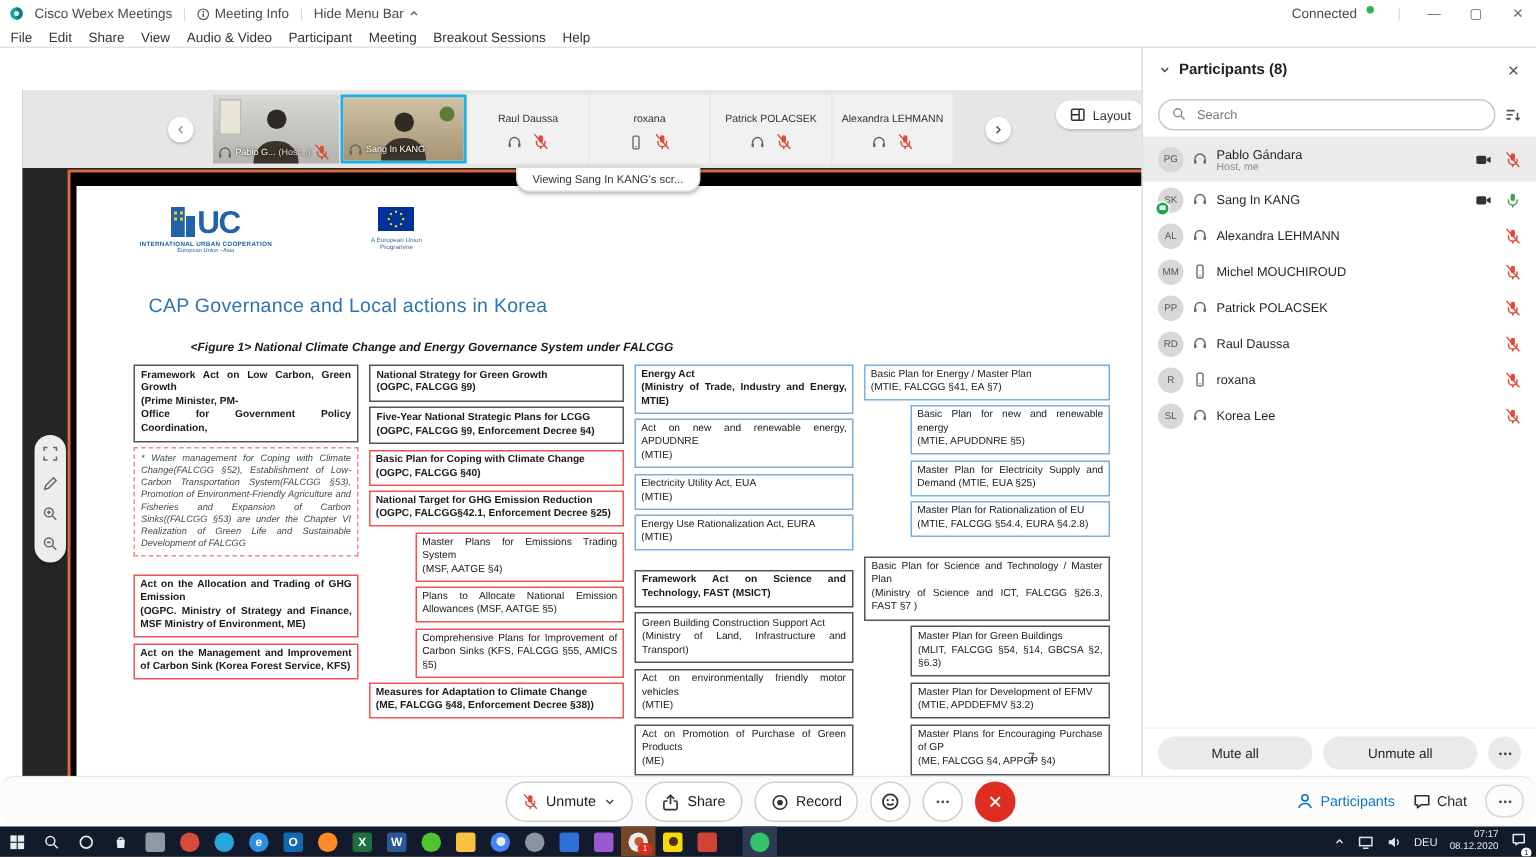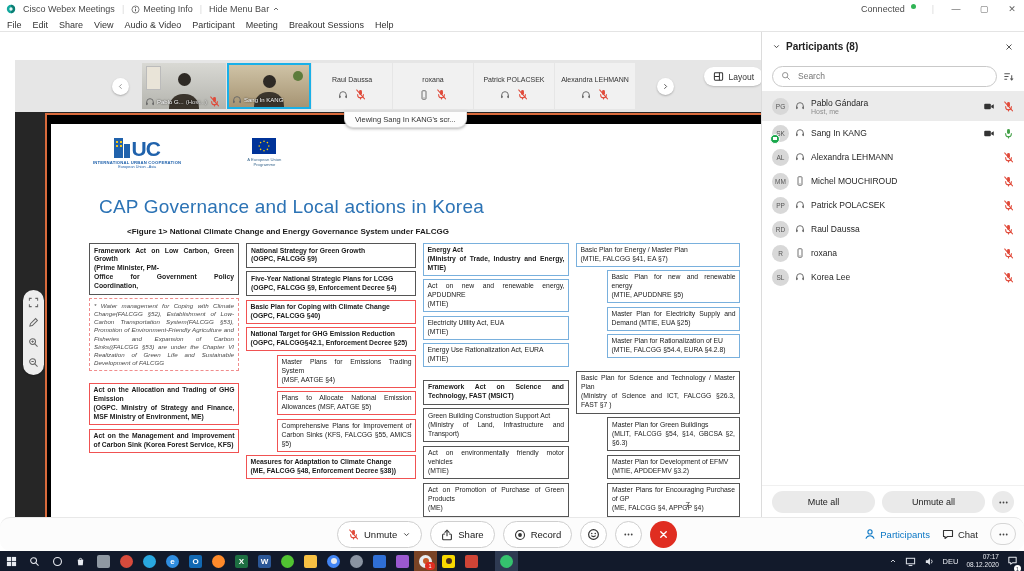--- a/index.html
+++ b/index.html
@@ -62,22 +62,22 @@
   .iuc{display:flex;flex-direction:column;align-items:center;}
   .iuc-mark{display:flex;align-items:flex-end;gap:1px;}
   .b1{width:9px;height:20px;background:#2062ac;box-shadow:inset 0 0 0 1px #2062ac;position:relative;}
   .b1:after{content:"";position:absolute;left:2px;top:3px;width:2px;height:2px;background:#f5c518;box-shadow:0 4px 0 #f5c518,4px 0 0 #f5c518,4px 4px 0 #f5c518;}
   .b2{width:6px;height:14px;background:#2062ac;}
   .iuc-uc{font-size:21px;font-weight:bold;color:#2062ac;letter-spacing:-1px;line-height:18px;}
   .iuc-t1{font-size:4.2px;font-weight:bold;color:#2062ac;margin-top:2px;letter-spacing:.2px;}
   .iuc-t2{font-size:3.8px;color:#2062ac;}
   .euflag{width:24px;height:16px;background:#039;}
   .eu-label{font-size:4.2px;color:#3d6a90;text-align:center;margin-top:3px;line-height:1.3;white-space:pre-line;}
-  .slide-title{position:absolute;left:48px;top:72px;font-size:19px;color:#2c73b5;font-weight:500;letter-spacing:.2px;}
-  .fig-caption{position:absolute;left:76px;top:103px;font-size:8px;font-weight:bold;color:#1a1a1a;}
+  .slide-title{position:absolute;left:48px;top:72px;font-size:13px;color:#2c73b5;font-weight:500;letter-spacing:.2px;}
+  .fig-caption{position:absolute;left:76px;top:103px;font-size:8px;font-weight:bold;color:#1a1a1a;font-style:italic;}
   .figure{position:absolute;left:38px;top:119px;display:grid;grid-template-columns:150px 170px 146px 164px;column-gap:7px;}
   .fig-col{display:flex;flex-direction:column;gap:3.5px;}
   .fig-box{box-sizing:border-box;border:1px solid #555;background:#fff;padding:2.5px 4px;font-size:6.8px;
            line-height:1.32;color:#1a1a1a;text-align:justify;}
   .fig-box.red{border-color:#f05252;border-width:1.5px;padding:2px 3.5px;}
   .fig-box.blue{border-color:#79b0dd;border-width:1.5px;padding:2px 3.5px;}
   .fig-box.note{border:1px dashed #f08c8c;font-style:italic;font-size:6.2px;color:#4a4a4a;}
   .fig-box.bold{font-weight:bold;}
   .fig-box.indent{margin-left:31px;}
   .fig-box.gapTop{margin-top:9px;}

